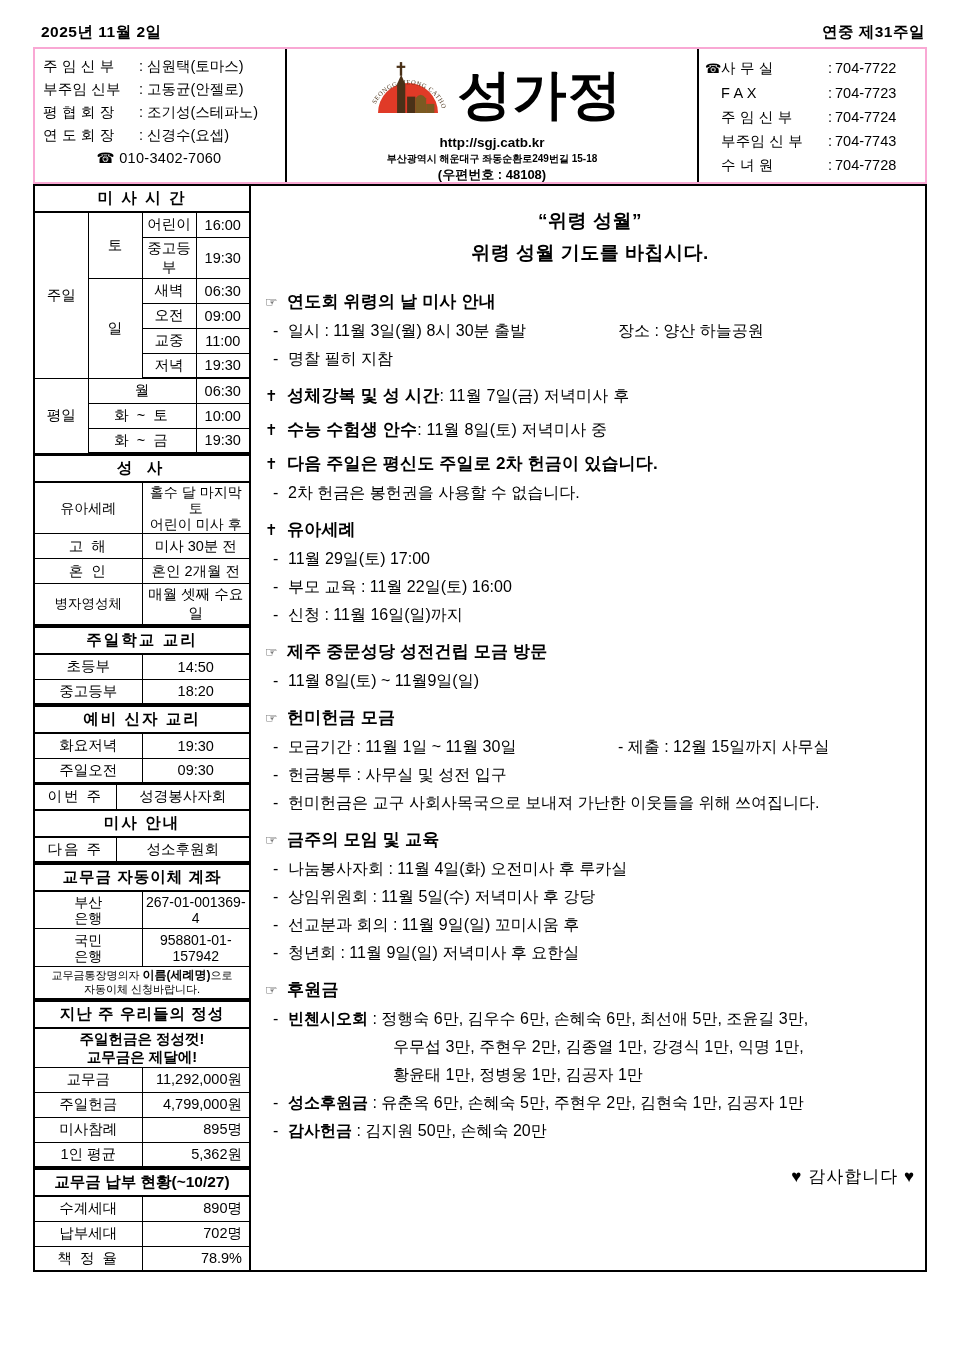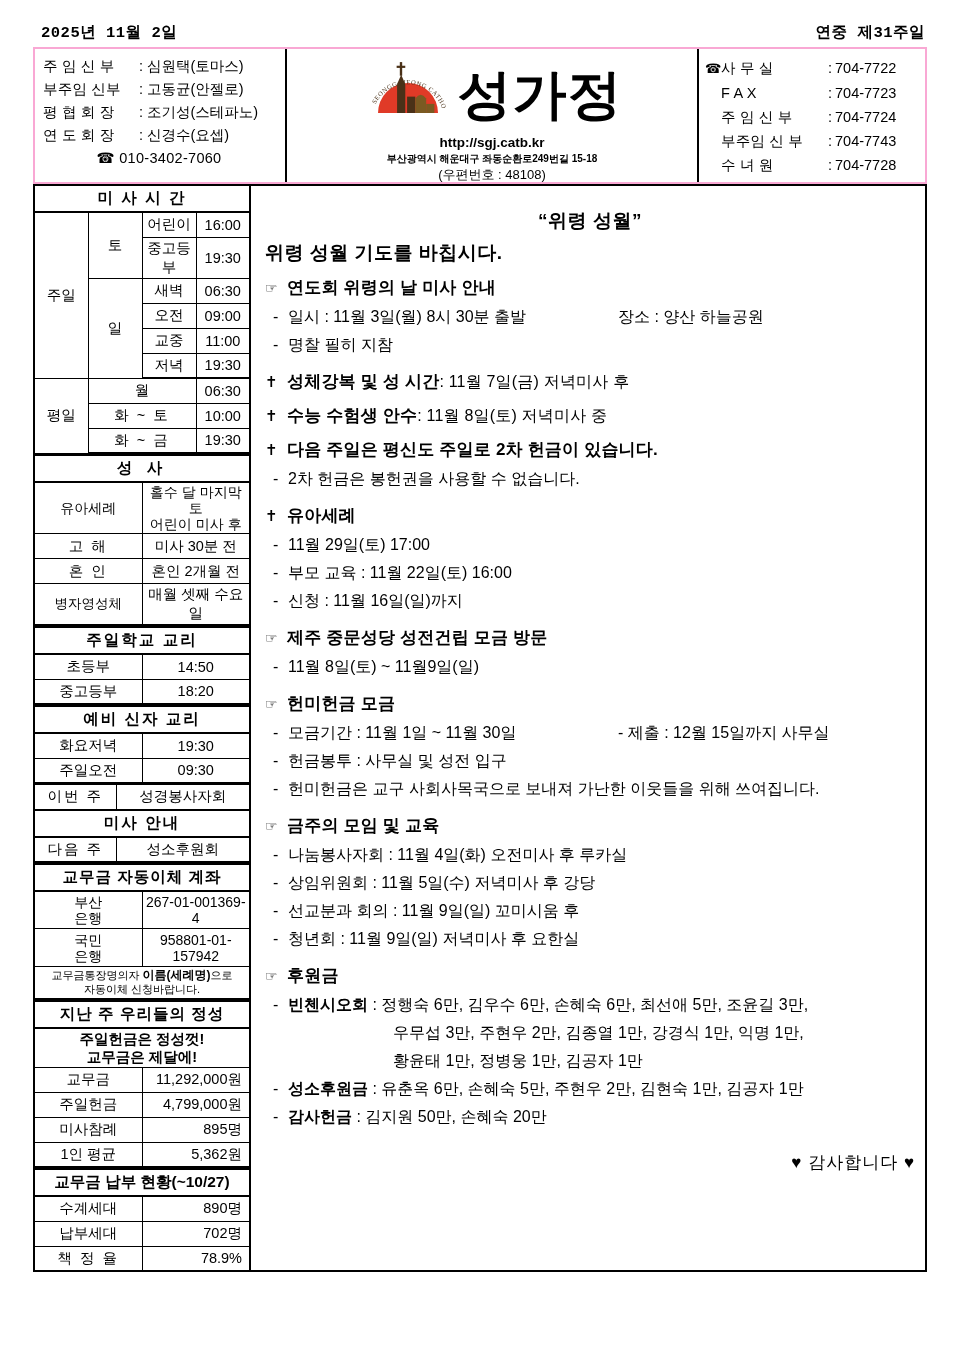--- a/index.html
+++ b/index.html
@@ -6,40 +6,40 @@
   html, body {
     width: 960px; height: 1367px;
     background: #ffffff;
     font-family: "Liberation Sans", "DejaVu Sans", sans-serif;
     color: #000;
   }
   .page { position: relative; width: 960px; height: 1367px; padding: 22px 33px 0 33px; }
 
   
   .dateline { display: flex; justify-content: space-between; align-items: flex-end;
-              font-size: 15.5px; font-weight: bold; padding: 0 2px 4px 8px; letter-spacing: .5px; font-family: Liberation Mono, monospace; }
+              font-size: 15.5px; font-weight: bold; padding: 0 2px 4px 8px; letter-spacing: .5px; }
 
   
   .headerbox { border: 2px solid #f9a8d4; display: flex; height: 137px; }
   .hdr-left { width: 252px; border-right: 2px solid #000; padding: 6px 4px 2px 8px; }
   .hdr-row { display: flex; font-size: 14.5px; line-height: 23px; white-space: nowrap; }
   .hdr-lbl { display: inline-flex; justify-content: space-between; width: 96px; letter-spacing: .2px; }
   .hdr-lbl span { display: inline-block; }
   .hdr-sep { padding: 0 4px 0 0; }
   .hdr-val { }
   .hdr-phone { text-align: center; font-size: 14.5px; margin-top: 3px; padding-right: 6px; letter-spacing: .3px;}
 
   .hdr-mid { flex: 1; position: relative; }
   .logo-title-wrap { display: flex; align-items: center; justify-content: center; height: 86px; gap: 4px; padding-top: 2px;}
   .logo { width: 92px; height: 80px; position: relative; flex: 0 0 auto; }
   .bigtitle { font-size: 54px; font-weight: bold; letter-spacing: 1px; line-height: 1;
               font-family: "DejaVu Sans", sans-serif; position: relative; top: 2px; }
   .hdr-url { text-align: center; font-size: 13.5px; font-weight: bold; line-height: 15.5px; }
   .hdr-addr { text-align: center; font-size: 10px; font-weight: bold; line-height: 16px; }
-  .hdr-zip { text-align: center; font-size: 13px; font-weight: normal; line-height: 15px; }
+  .hdr-zip { text-align: center; font-size: 13px; font-weight: bold; line-height: 15px; }
 
   .hdr-right { width: 228px; border-left: 2px solid #000; padding: 7px 8px 0 6px; }
   .ct-row { display: flex; font-size: 14.5px; line-height: 24px; white-space: nowrap; align-items: baseline; }
   .ct-icon { width: 16px; font-size: 13px; text-align: center; }
   .ct-lbl { width: 104px; display: inline-flex; justify-content: space-between; letter-spacing: .2px;}
   .ct-colon { width: 10px; text-align: center; }
   .ct-val { }
 
   
   .body { display: flex; margin-top: 0; }
@@ -58,21 +58,21 @@
   .two-line { line-height: 16px; font-size: 14px !important; height: 38px !important; }
   .small-note { font-size: 11px !important; line-height: 14px; height: 32px !important;
                 border-bottom: 2px solid #000 !important; }
   .small-note b { font-size: 12px; }
   .bold { font-weight: bold !important; }
   .rt { text-align: right !important; padding-right: 7px !important; }
   .lastrow td { border-bottom: 2px solid #000 !important; }
 
   
   .title1 { text-align: center; font-size: 19px; font-weight: bold; letter-spacing: .5px; margin-bottom: 6px; margin-top: 8px; }
-  .title2 { font-size: 19px; font-weight: bold; letter-spacing: .5px; margin-bottom: 10px; }
+  .title2 { text-align: center; font-size: 19px; font-weight: bold; letter-spacing: .5px; margin-bottom: 24px; }
   .blk { margin-bottom: 11px; }
   .bhead { display: flex; align-items: baseline; font-size: 17px; font-weight: bold; margin-bottom: 4px; letter-spacing: .2px;}
   .bicon { width: 22px; flex: 0 0 22px; font-size: 14px; }
   .bicon.cross { font-size: 15px; }
   .bhead .rest { font-weight: normal; font-size: 16px; }
   .bline { display: flex; font-size: 16px; line-height: 28px; padding-left: 8px; }
   .dash { width: 15px; flex: 0 0 15px; }
   .bline .txt { flex: 1; }
   .bline .txt b { font-weight: bold; }
   .two-col { display: flex; }

